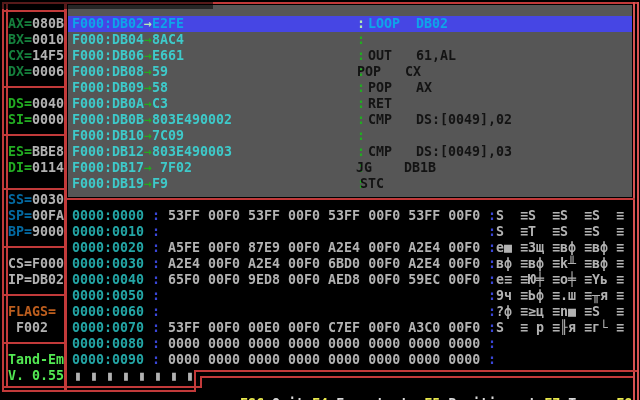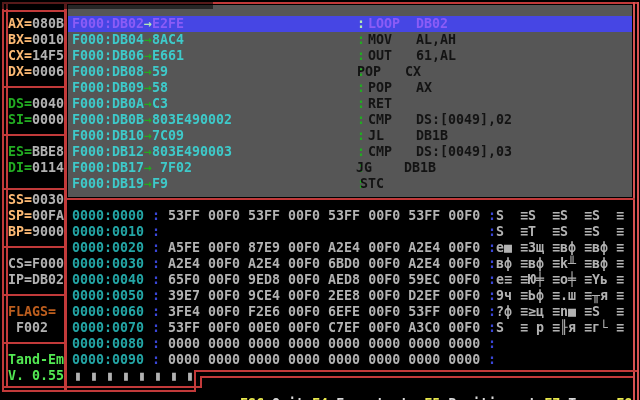--- a/index.html
+++ b/index.html
@@ -6,24 +6,24 @@
   .screen{position:relative;width:640px;height:400px;background:#000;overflow:hidden;
           font-family:"DejaVu Sans Mono",monospace;font-weight:bold;font-size:13.3px;line-height:16px;}
   .t{position:absolute;white-space:pre;}
   .row{position:absolute;left:0;top:0;width:640px;height:16px;}
   .line{position:absolute;background:#c23a3a;z-index:3;}
   .line.salmon{background:#d65252;}
   .gray-panel{position:absolute;left:68px;top:5px;width:564px;height:192px;background:#565656;z-index:1;}
   .hl-bar{position:absolute;left:68px;top:16px;width:564px;height:16px;background:#4646e4;z-index:2;}
   .dim{position:absolute;left:0;top:0;width:213px;height:9px;background:rgba(0,0,0,0.55);z-index:6;}
   .txt{z-index:4;}
-  .c-blue{color:#fdba74}.c-green{color:#22ac22}.c-mag{color:#fdba74}.c-gray{color:#b2b2b2}
+  .c-blue{color:#15803d}.c-green{color:#22ac22}.c-mag{color:#0369a1}.c-gray{color:#b2b2b2}
   .c-orange{color:#bd5e1e}.c-bgreen{color:#52e852}.c-cyan{color:#3ecaca}.c-teal{color:#23a5a5}
   .c-cblue{color:#3a46d8}.c-black{color:#131313}.c-yellow{color:#e8e84e}.c-white{color:#d8d8d8}
-  .hl .c-cyan,.hl .c-black{color:#8b5cf6}
+  .hl .c-cyan,.hl .c-black{color:#0ea5e9}
   .hl .c-green{color:#b4ecb4}
   .sbar{position:absolute;left:208px;top:380px;white-space:pre;z-index:4;}
   .sbseg{margin-right:8px;}
 </style>
 </head>
 <body>
 
 <div class="screen">
 
   <div class="gray-panel"></div>
@@ -73,21 +73,20 @@
       <span class="t c-green" style="left:144px">→</span>
       <span class="t c-cyan" style="left:152px">E2FE</span>
       <span class="t c-green" style="left:357px">:</span>
       <span class="t c-black" style="left:368px">LOOP  DB02</span>
   </div>
   <div class="row txt" style="top:32px">
     <span class="t c-cyan" style="left:72px">F000:DB04</span>
       <span class="t c-green" style="left:144px">→</span>
       <span class="t c-cyan" style="left:152px">8AC4</span>
       <span class="t c-green" style="left:357px">:</span>
-      <span class="t c-black" style="left:368px">MOV   AL,AH</span>
   </div>
   <div class="row txt" style="top:48px">
     <span class="t c-cyan" style="left:72px">F000:DB06</span>
       <span class="t c-green" style="left:144px">→</span>
       <span class="t c-cyan" style="left:152px">E661</span>
       <span class="t c-green" style="left:357px">:</span>
       <span class="t c-black" style="left:368px">OUT   61,AL</span>
   </div>
   <div class="row txt" style="top:64px">
     <span class="t c-cyan" style="left:72px">F000:DB08</span>
@@ -115,21 +114,20 @@
       <span class="t c-green" style="left:144px">→</span>
       <span class="t c-cyan" style="left:152px">803E490002</span>
       <span class="t c-green" style="left:357px">:</span>
       <span class="t c-black" style="left:368px">CMP   DS:[0049],02</span>
   </div>
   <div class="row txt" style="top:128px">
     <span class="t c-cyan" style="left:72px">F000:DB10</span>
       <span class="t c-green" style="left:144px">→</span>
       <span class="t c-cyan" style="left:152px">7C09</span>
       <span class="t c-green" style="left:357px">:</span>
-      <span class="t c-black" style="left:368px">JL    DB1B</span>
   </div>
   <div class="row txt" style="top:144px">
     <span class="t c-cyan" style="left:72px">F000:DB12</span>
       <span class="t c-green" style="left:144px">→</span>
       <span class="t c-cyan" style="left:152px">803E490003</span>
       <span class="t c-green" style="left:357px">:</span>
       <span class="t c-black" style="left:368px">CMP   DS:[0049],03</span>
   </div>
   <div class="row txt" style="top:160px">
     <span class="t c-cyan" style="left:72px">F000:DB17</span>
@@ -176,28 +174,26 @@
   <div class="row txt" style="top:272px">
     <span class="t c-teal" style="left:72px">0000:0040</span>
       <span class="t c-cblue" style="left:152px">:</span>
       <span class="t c-gray" style="left:168px">65F0 00F0 9ED8 00F0 AED8 00F0 59EC 00F0</span>
       <span class="t c-cblue" style="left:488px">:</span>
       <span class="t c-gray" style="left:496px">e≡ ≡Ю╪ ≡о╪ ≡Yь ≡</span>
   </div>
   <div class="row txt" style="top:288px">
     <span class="t c-teal" style="left:72px">0000:0050</span>
       <span class="t c-cblue" style="left:152px">:</span>
-      <span class="t c-gray" style="left:168px">39E7 00F0 9CE4 00F0 2EE8 00F0 D2EF 00F0</span>
       <span class="t c-cblue" style="left:488px">:</span>
       <span class="t c-gray" style="left:496px">9ч ≡Ьф ≡.ш ≡╥я ≡</span>
   </div>
   <div class="row txt" style="top:304px">
     <span class="t c-teal" style="left:72px">0000:0060</span>
       <span class="t c-cblue" style="left:152px">:</span>
-      <span class="t c-gray" style="left:168px">3FE4 00F0 F2E6 00F0 6EFE 00F0 53FF 00F0</span>
       <span class="t c-cblue" style="left:488px">:</span>
       <span class="t c-gray" style="left:496px">?ф ≡≥ц ≡n■ ≡S  ≡</span>
   </div>
   <div class="row txt" style="top:320px">
     <span class="t c-teal" style="left:72px">0000:0070</span>
       <span class="t c-cblue" style="left:152px">:</span>
       <span class="t c-gray" style="left:168px">53FF 00F0 00E0 00F0 C7EF 00F0 A3C0 00F0</span>
       <span class="t c-cblue" style="left:488px">:</span>
       <span class="t c-gray" style="left:496px">S  ≡ р ≡╟я ≡г└ ≡</span>
   </div>

